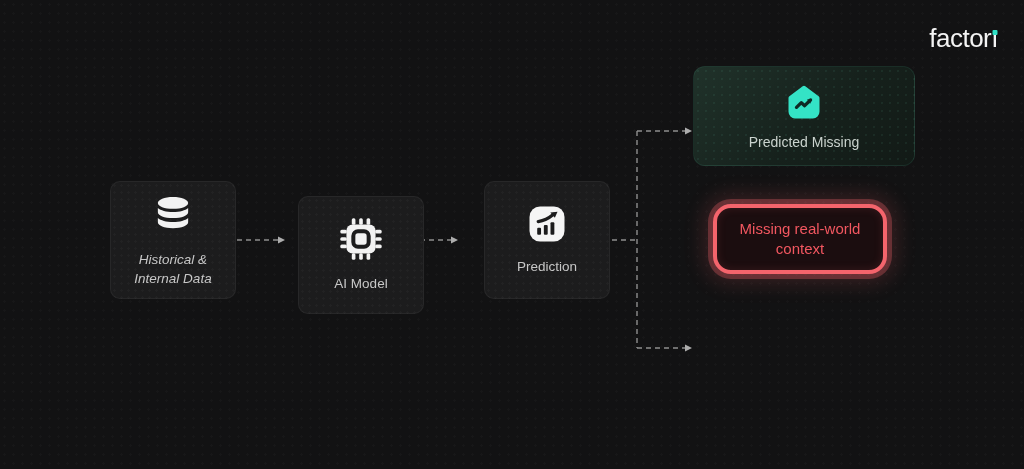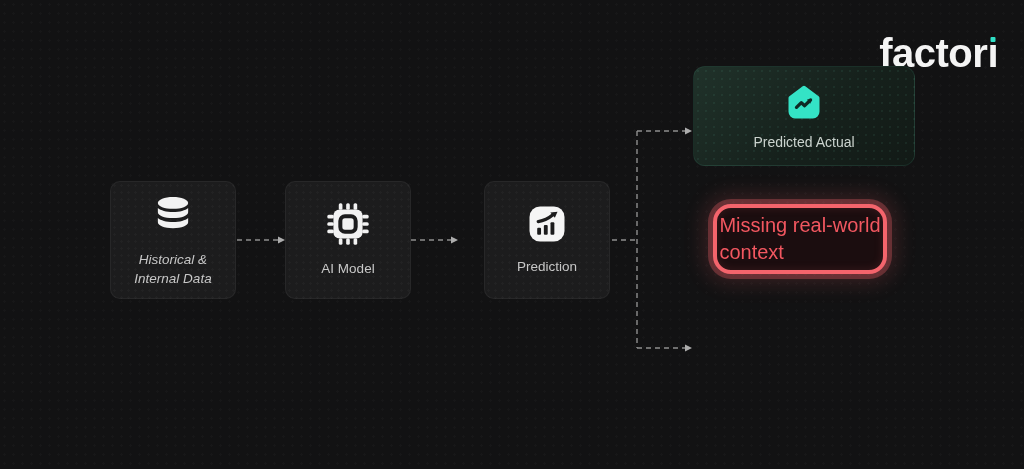--- a/index.html
+++ b/index.html
@@ -7,22 +7,22 @@
   body { font-family:"Liberation Sans", sans-serif; }
   .canvas {
     position:relative; width:1024px; height:469px; overflow:hidden;
     background:#121213;
     background-image:radial-gradient(rgba(255,255,255,0.018) 1px, transparent 1.2px);
     background-size:9px 9px;
   }
 
   
   .logo {
-    position:absolute; top:31px; right:26px;
-    color:#f4f4f4; font-size:40px; font-weight:700; letter-spacing:-0.5px;
+    position:absolute; top:24px; right:26px;
+    color:#f4f4f4; font-size:26px; font-weight:400; letter-spacing:-0.5px;
     line-height:1.1; user-select:none;
   }
   .logo-i { position:relative; display:inline-block; }
   .logo-dot {
     position:absolute; left:50%; transform:translateX(-50%);
     top:6px; width:5px; height:5px; border-radius:1px; background:#2fe0c6;
   }
 
   
   .connectors { position:absolute; inset:0; pointer-events:none; }
@@ -75,22 +75,22 @@
     background:#1b0d0f;
     border:4px solid #f4646c;
     border-radius:18px;
     box-shadow:
       0 0 0 5px rgba(244,100,108,0.30),
       0 0 20px 10px rgba(244,100,108,0.16),
       inset 0 0 10px rgba(244,100,108,0.14);
     display:flex; align-items:center; justify-content:center;
   }
   .gap-label {
-    color:#f25760; font-size:20px; line-height:1.35;
-    text-align:left; white-space:pre-line;
+    color:#f25760; font-size:15px; line-height:1.35;
+    text-align:center; white-space:pre-line;
   }
 
   .icon { display:block; }
 </style>
 </head>
 <body>
 
 <div class="canvas">
 
   <svg class="connectors" width="1024" height="469" viewBox="0 0 1024 469" aria-hidden="true">
@@ -113,21 +113,21 @@
   <div class="step" style="left:110px;font-style:italic;">
     <svg class="icon" width="46" height="46" viewBox="0 0 24 24">
       <path fill="#f2f2f2" d="M12 2.6c-4.5 0-7.9 1.4-7.9 3.1s3.4 3.1 7.9 3.1 7.9-1.4 7.9-3.1S16.5 2.6 12 2.6z"></path>
       <path fill="#f2f2f2" d="M4.1 8.3v2.2c0 1.7 3.4 3.1 7.9 3.1s7.9-1.4 7.9-3.1V8.3c-1.5 1.3-4.3 2.1-7.9 2.1S5.6 9.6 4.1 8.3z"></path>
       <path fill="#f2f2f2" d="M4.1 13.6v2.2c0 1.7 3.4 3.1 7.9 3.1s7.9-1.4 7.9-3.1v-2.2c-1.5 1.3-4.3 2.1-7.9 2.1s-6.4-.8-7.9-2.1z"></path>
     </svg>
     <div class="step-label">Historical &amp;
 Internal Data</div>
   </div>
 
-  <div class="step" style="left:285px;">
+  <div class="step" style="left:298px;margin-top:15px;">
     <svg class="icon" width="46" height="46" viewBox="0 0 24 24">
       <g fill="#f2f2f2">
         <rect x="7.2" y="1.2" width="1.9" height="3.4" rx="0.8"></rect>
         <rect x="11.05" y="1.2" width="1.9" height="3.4" rx="0.8"></rect>
         <rect x="14.9" y="1.2" width="1.9" height="3.4" rx="0.8"></rect>
         <rect x="7.2" y="19.4" width="1.9" height="3.4" rx="0.8"></rect>
         <rect x="11.05" y="19.4" width="1.9" height="3.4" rx="0.8"></rect>
         <rect x="14.9" y="19.4" width="1.9" height="3.4" rx="0.8"></rect>
         <rect x="1.2" y="7.2" width="3.4" height="1.9" rx="0.8"></rect>
         <rect x="1.2" y="11.05" width="3.4" height="1.9" rx="0.8"></rect>
@@ -153,21 +153,21 @@
     </svg>
     <div class="step-label">Prediction</div>
   </div>
 
   <div class="outcome outcome-green">
     <svg class="icon" width="40" height="40" viewBox="0 0 24 24">
       <path d="M12 3 L20 9 V17.3 A2.7 2.7 0 0 1 17.3 20 H6.7 A2.7 2.7 0 0 1 4 17.3 V9 Z" fill="#34e3c6" stroke="#34e3c6" stroke-width="2.6" stroke-linejoin="round"></path>
       <path d="M7.5 14.6 L10.4 11.8 L12.4 13.6 L15.9 10.2" fill="none" stroke="#0e2b25" stroke-width="2" stroke-linecap="round" stroke-linejoin="round"></path>
       <polygon points="16.9,9.4 13.8,9.9 15.7,12.4" fill="#0e2b25"></polygon>
     </svg>
-    <div class="outcome-label">Predicted Actual</div>
+    <div class="outcome-label">Predicted Missing</div>
   </div>
 
   <div class="gap-box">
     <div class="gap-label">Missing real-world
 context</div>
   </div>
 
 
 </div>
 

